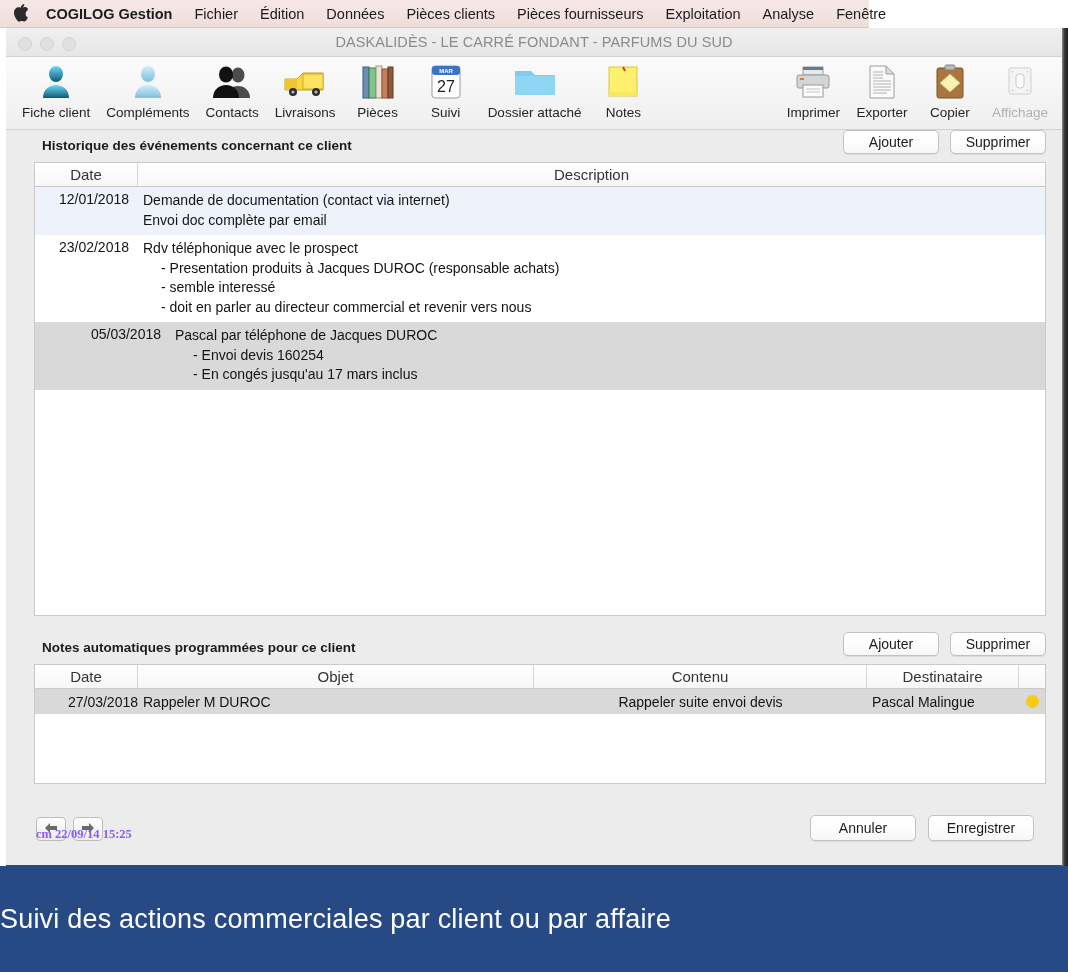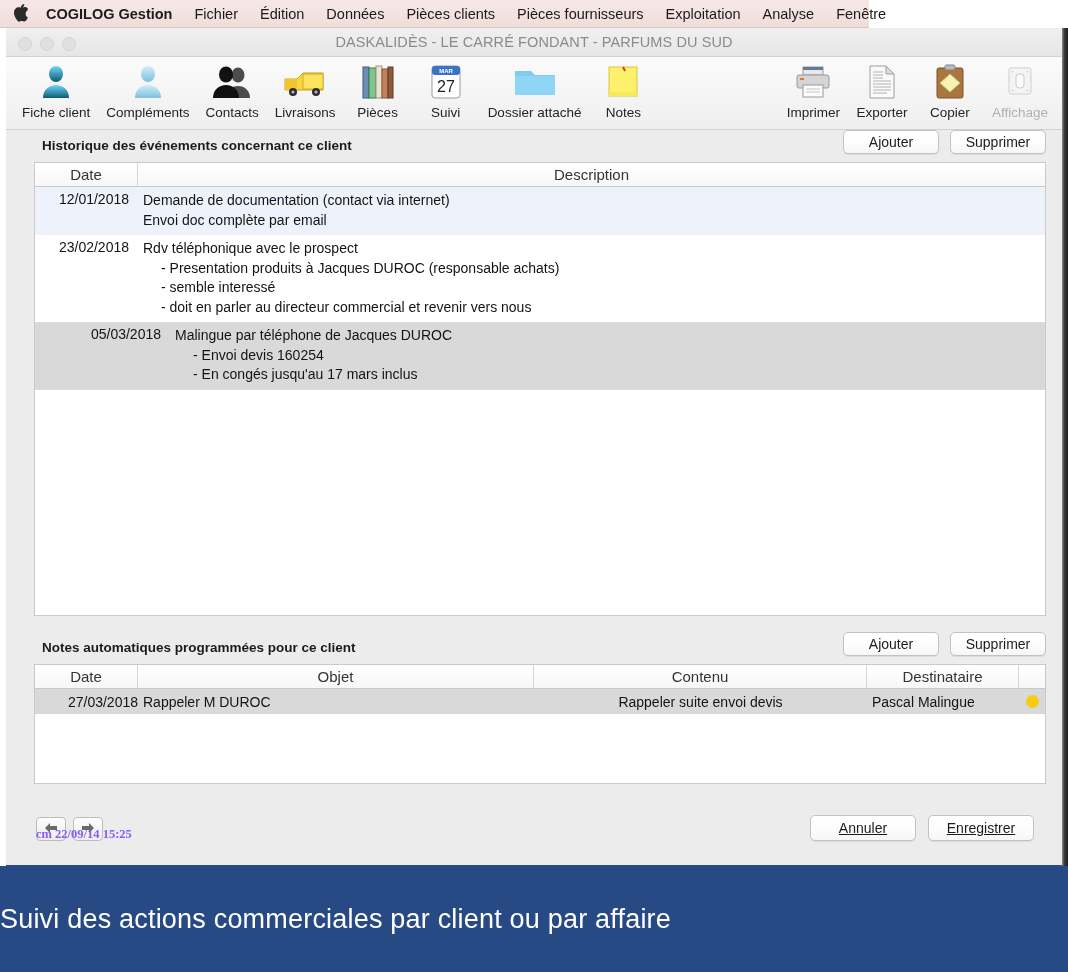--- a/index.html
+++ b/index.html
@@ -220,21 +220,21 @@
     cursor: default;
   }
   .stamp {
     position: absolute; left: 30px; top: 16px;
     font-size: 12.5px;
     font-weight: bold;
     color: #8b5cf6;
     font-family: "Liberation Serif", serif;
   }
   .bottom-btns { position: absolute; right: 28px; top: 4px; display: flex; gap: 12px; }
-  .btn.wide { min-width: 106px; height: 26px; line-height: 24px; text-decoration: underline; }
+  .btn.wide { min-width: 106px; height: 26px; line-height: 24px; }
 
   .win-bottom-line {
     position:absolute; left:0; bottom:0; width:100%; height:2px;
     background:#2d4a84;
   }
 
   
   .caption {
     position: absolute;
     left: 0; top: 866px;
@@ -487,21 +487,21 @@
             <span class="line">Rdv téléphonique avec le prospect</span>
             <span class="indent">- Presentation produits à Jacques DUROC (responsable achats)</span>
             <span class="indent">- semble interessé</span>
             <span class="indent">- doit en parler au directeur commercial et revenir vers nous</span>
           </div>
         </div>
 
         <div class="trow row-grey">
           <div class="td date" style="width:103px;margin-left:32px;">05/03/2018</div>
           <div class="td" style="flex:1; padding-left:5px;">
-            <span class="line">Malingue par téléphone de Jacques DUROC</span>
+            <span class="line">Pascal par téléphone de Jacques DUROC</span>
             <span class="indent">- Envoi devis 160254</span>
             <span class="indent">- En congés jusqu'au 17 mars inclus</span>
           </div>
         </div>
       </div>
 
       <div class="section-head" style="top:502px;">
         <div class="section-title">Notes automatiques programmées pour ce client</div>
         <div class="btn-row">
           <button class="btn">Ajouter</button>

